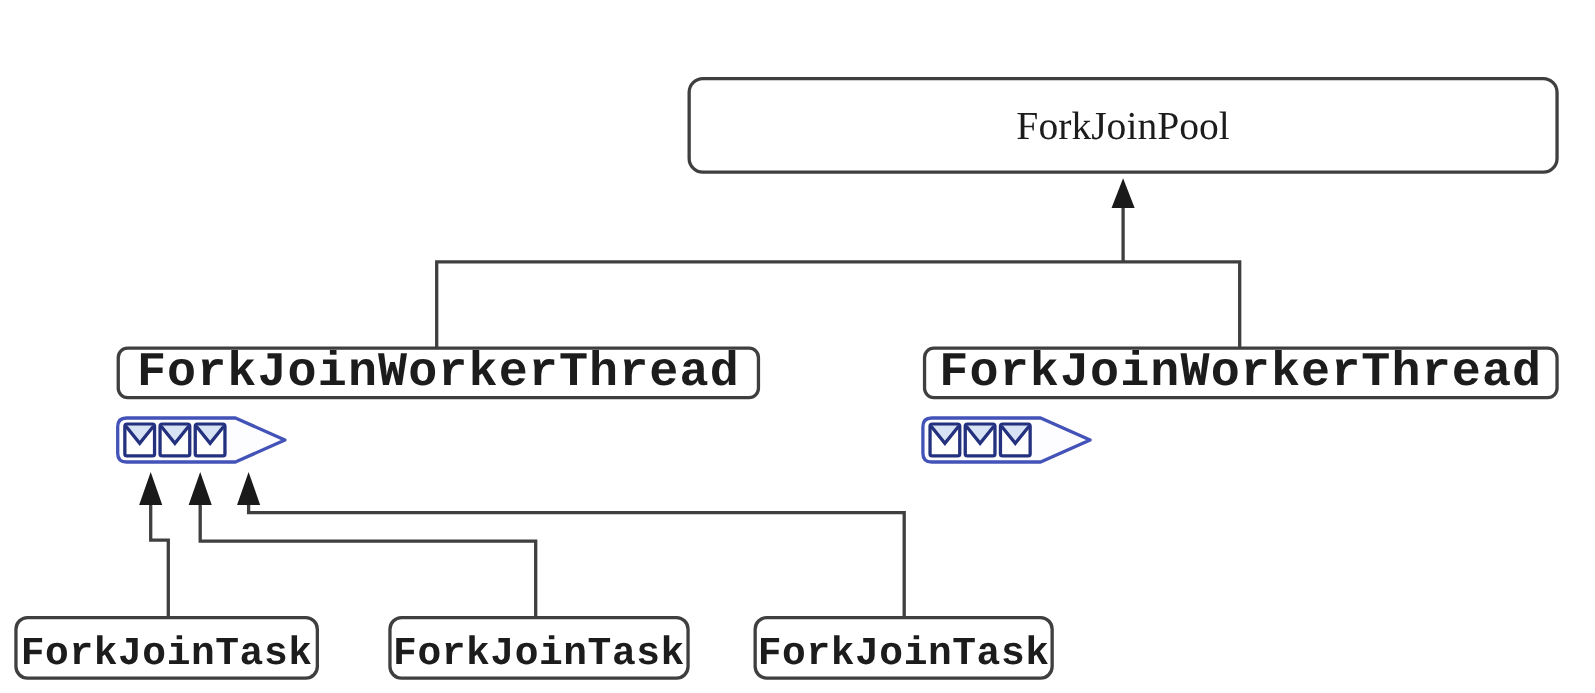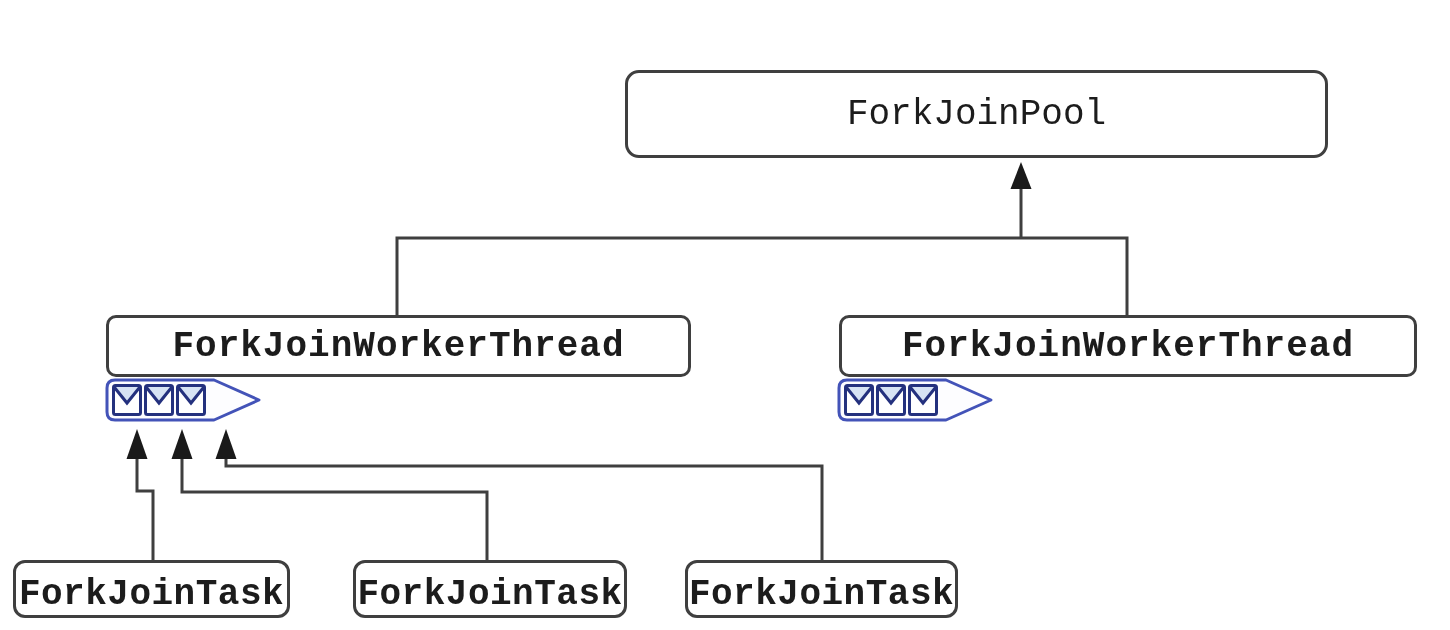--- a/index.html
+++ b/index.html
@@ -21,32 +21,32 @@
     box-sizing: border-box;
     background: #ffffff;
     border: 3px solid #3f3f3f;
     display: flex;
     align-items: center;
     justify-content: center;
     color: #1c1c1c;
     white-space: nowrap;
   }
   .node-pool {
-    left: 625px; top: 70px; width: 703px; height: 88px;
+    left: 625px; top: 70px; width: 792px; height: 88px;
     border-radius: 14px;
-    font-family: Liberation Mono, monospace;
+    font-family: Liberation Serif, serif;
     font-size: 36px;
     align-items: center;
   }
   .node-worker {
-    top: 315px; height: 62px;
+    top: 315px; height: 48px;
     border-radius: 10px;
     font-family: "Liberation Mono", "DejaVu Sans Mono", monospace;
     font-weight: 700;
-    font-size: 36px;
+    font-size: 44px;
     letter-spacing: 1px;
   }
   .worker-left  { left: 106px; width: 585px; }
   .worker-right { left: 839px; width: 578px; }
   .node-task {
     top: 560px; height: 58px;
     border-radius: 12px;
     font-family: "Liberation Mono", "DejaVu Sans Mono", monospace;
     font-weight: 700;
     font-size: 36px;

